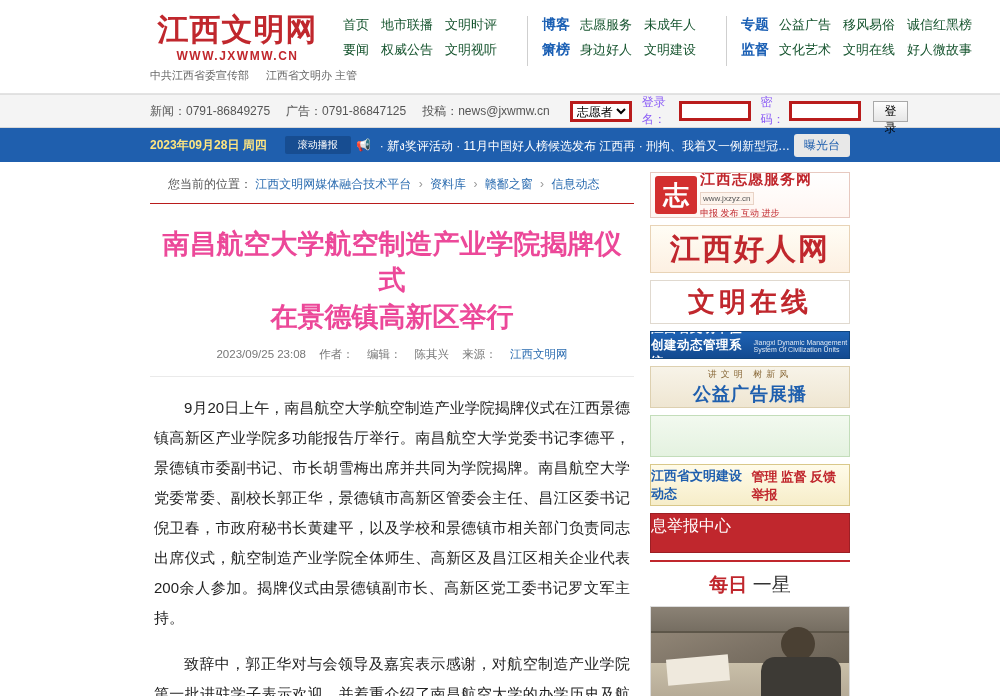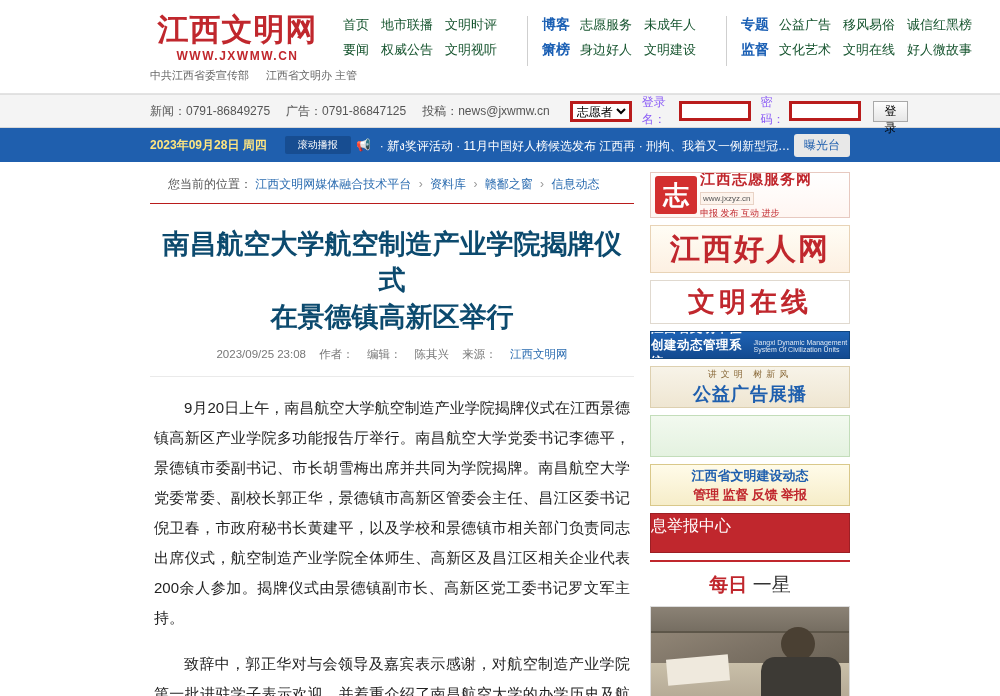--- a/index.html
+++ b/index.html
@@ -166,21 +166,21 @@
     border-bottom: 1px solid #b91c1c;
   }
   .breadcrumb .bc-link { color: #2b6cb0; cursor: pointer; }
   .breadcrumb .sep { color: #999; margin: 0 4px; }
 
   .article-title {
     text-align: center;
     font-family: "Liberation Serif", serif;
     font-size: 27px;
     font-weight: bold;
-    color: #0c4a6e;
+    color: #ec4899;
     line-height: 1.35;
     padding: 22px 10px 12px 10px;
   }
   .article-meta {
     text-align: center;
     font-size: 11.5px;
     color: #777;
     padding-bottom: 14px;
     border-bottom: 1px solid #eaeaea;
   }
@@ -295,21 +295,21 @@
   .ad-jinghua .jh-t1 { font-size: 10px; color: #2f7d32; }
   .ad-jinghua .jh-t2 {
     font-family: "Liberation Serif", serif;
     font-size: 17px; font-weight: bold; color: #1f7a2e; margin-top: 1px; font-style: italic;
   }
 
   .ad-jubao {
     height: 42px;
     background: linear-gradient(#fffbe9,#f6edc9);
     border: 1px solid #d9c88a;
-    display: flex; flex-direction: column;
+    display: flex; flex-direction: row;
     align-items: center; justify-content: center;
   }
   .ad-jubao .jb-t1 {
     font-family: "Liberation Serif", serif;
     font-size: 13px; font-weight: bold; color: #1f5fae;
   }
   .ad-jubao .jb-t2 {
     font-family: "Liberation Serif", serif;
     font-size: 13px; font-weight: bold; color: #c0272d; margin-top: 1px;
   }

